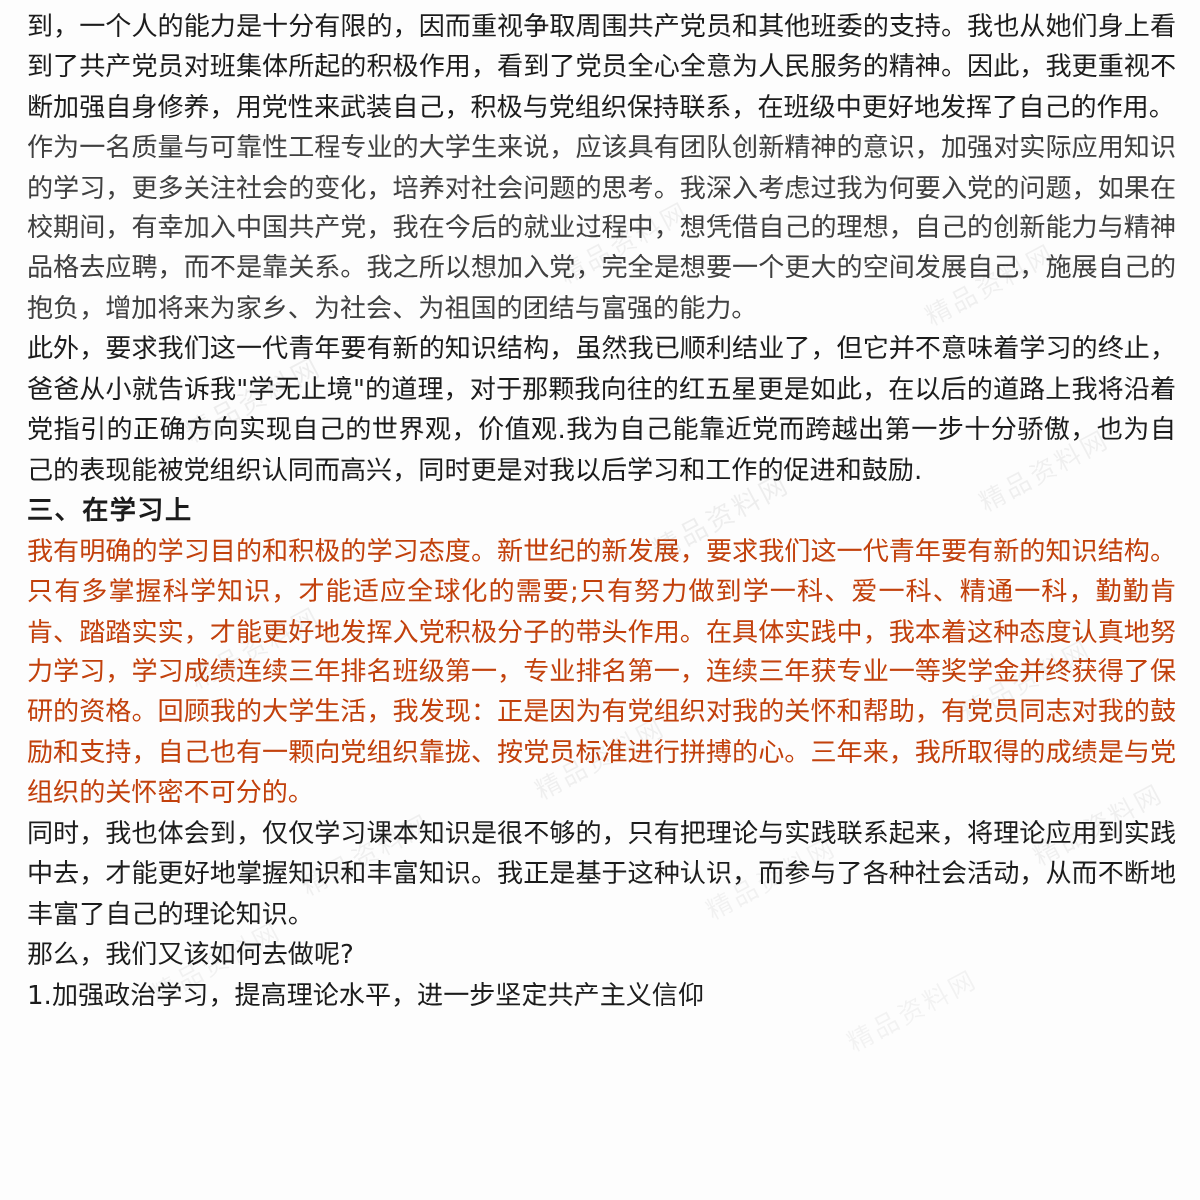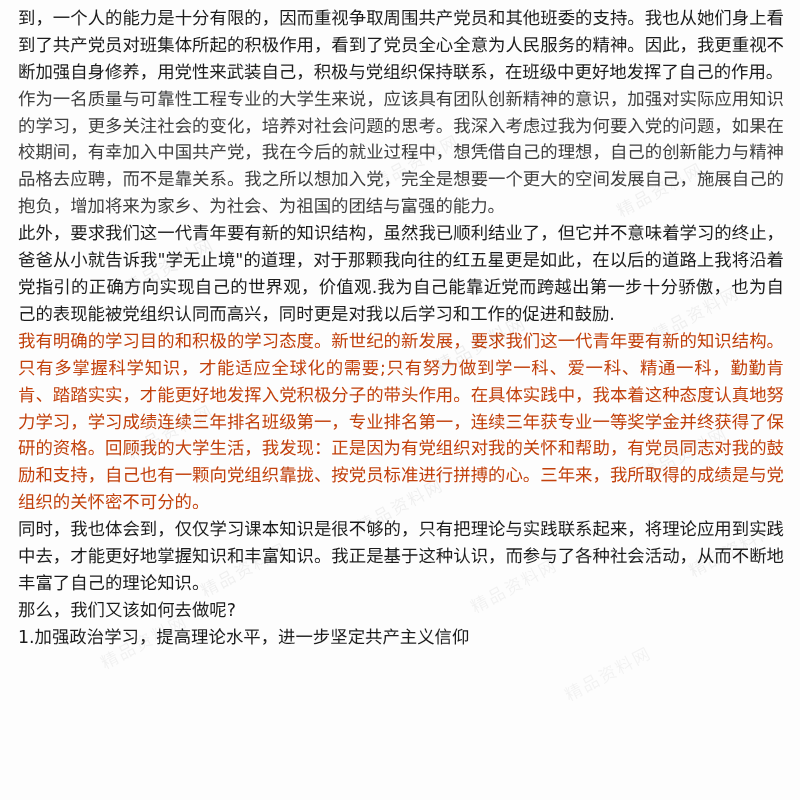--- a/index.html
+++ b/index.html
@@ -88,19 +88,20 @@
       <div class="wm" style="left: 196px; top: 556px; font-size: 17px; opacity: 0.05;">精品资料网</div>
       <div class="wm" style="left: 466px; top: 572px; font-size: 17px; opacity: 0.045;">精品资料网</div>
       <div class="wm" style="left: 96px; top: 628px; font-size: 17px; opacity: 0.045;">精品资料网</div>
       <div class="wm" style="left: 560px; top: 660px; font-size: 17px; opacity: 0.04;">精品资料网</div>
     </div>
 
   <div id="doc-body">
       <p class="para" style="color: rgb(28, 28, 28);">班委进行沟通交流，加深理解，以高度的责任感和使命感来对待班级工作。在工作中，我深刻地体会到，一个人的能力是十分有限的，因而重视争取周围共产党员和其他班委的支持。我也从她们身上看到了共产党员对班集体所起的积极作用，看到了党员全心全意为人民服务的精神。因此，我更重视不断加强自身修养，用党性来武装自己，积极与党组织保持联系，在班级中更好地发挥了自己的作用。</p>
       <p class="para" style="color: #404040;">作为一名质量与可靠性工程专业的大学生来说，应该具有团队创新精神的意识，加强对实际应用知识的学习，更多关注社会的变化，培养对社会问题的思考。我深入考虑过我为何要入党的问题，如果在校期间，有幸加入中国共产党，我在今后的就业过程中，想凭借自己的理想，自己的创新能力与精神品格去应聘，而不是靠关系。我之所以想加入党，完全是想要一个更大的空间发展自己，施展自己的抱负，增加将来为家乡、为社会、为祖国的团结与富强的能力。</p>
       <p class="para" style="color: rgb(28, 28, 28);">此外，要求我们这一代青年要有新的知识结构，虽然我已顺利结业了，但它并不意味着学习的终止，爸爸从小就告诉我"学无止境"的道理，对于那颗我向往的红五星更是如此，在以后的道路上我将沿着党指引的正确方向实现自己的世界观，价值观.我为自己能靠近党而跨越出第一步十分骄傲，也为自己的表现能被党组织认同而高兴，同时更是对我以后学习和工作的促进和鼓励.</p>
+      <p class="para heading" style="color: rgb(28, 28, 28);">三、在学习上</p>
       <p class="para" style="color: #c2410c;">我有明确的学习目的和积极的学习态度。新世纪的新发展，要求我们这一代青年要有新的知识结构。只有多掌握科学知识，才能适应全球化的需要;只有努力做到学一科、爱一科、精通一科，勤勤肯肯、踏踏实实，才能更好地发挥入党积极分子的带头作用。在具体实践中，我本着这种态度认真地努力学习，学习成绩连续三年排名班级第一，专业排名第一，连续三年获专业一等奖学金并终获得了保研的资格。回顾我的大学生活，我发现：正是因为有党组织对我的关怀和帮助，有党员同志对我的鼓励和支持，自己也有一颗向党组织靠拢、按党员标准进行拼搏的心。三年来，我所取得的成绩是与党组织的关怀密不可分的。</p>
       <p class="para" style="color: rgb(28, 28, 28);">同时，我也体会到，仅仅学习课本知识是很不够的，只有把理论与实践联系起来，将理论应用到实践中去，才能更好地掌握知识和丰富知识。我正是基于这种认识，而参与了各种社会活动，从而不断地丰富了自己的理论知识。</p>
       <p class="para short" style="color: rgb(28, 28, 28);">那么，我们又该如何去做呢?</p>
       <p class="para short" style="color: rgb(28, 28, 28);">1.加强政治学习，提高理论水平，进一步坚定共产主义信仰</p>
     </div>
 
 </div>
 
 </body></html>

